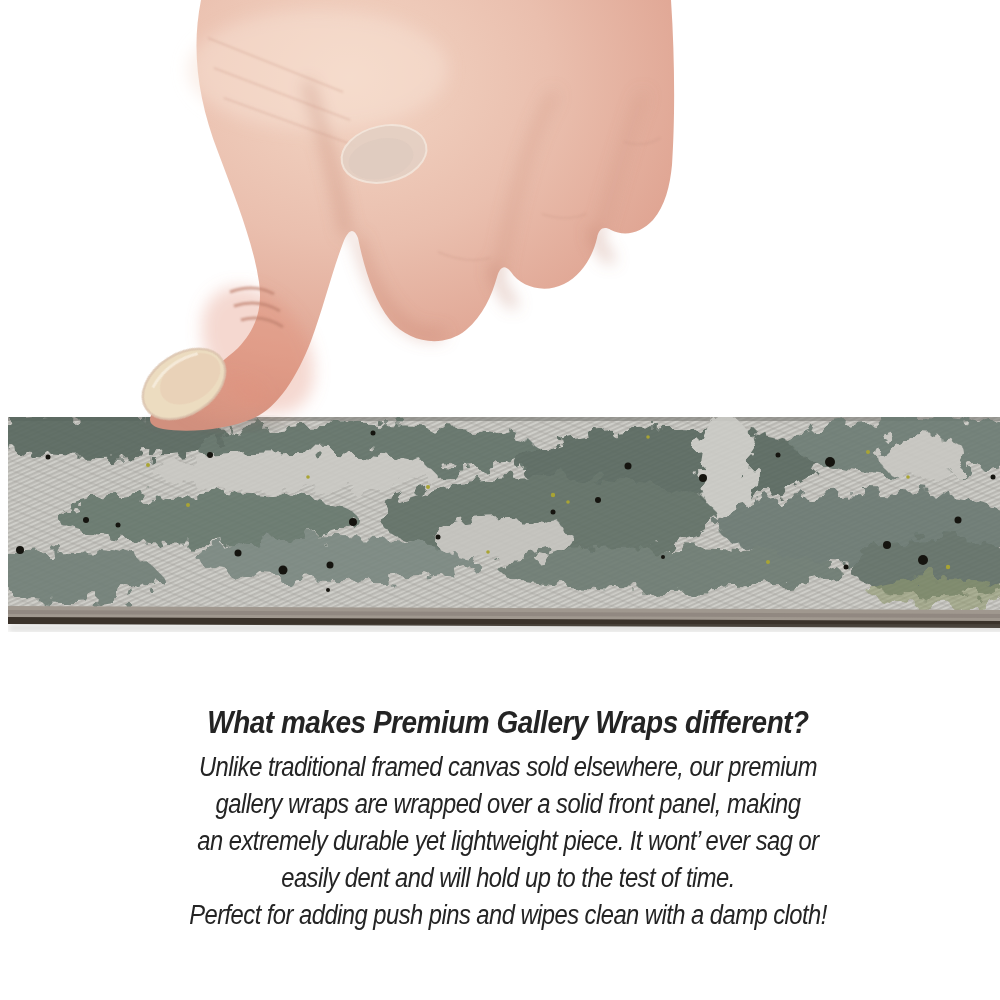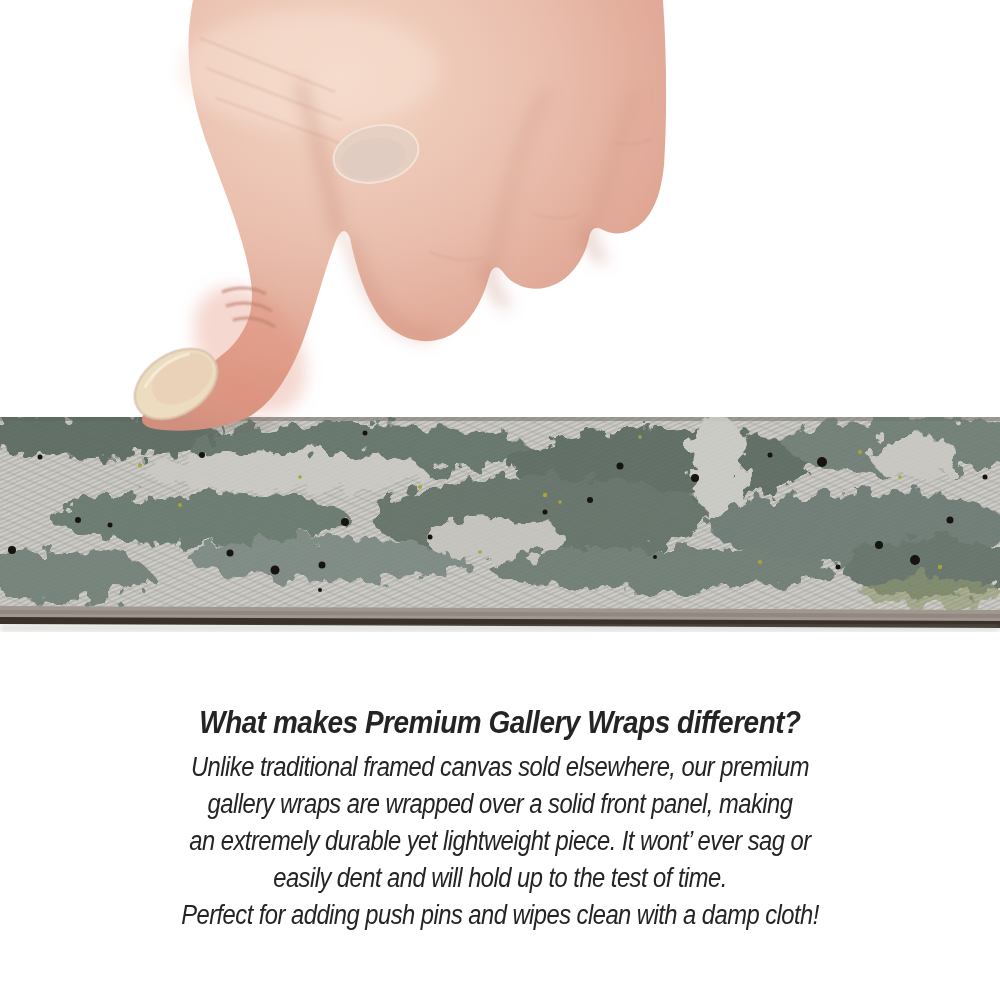--- a/index.html
+++ b/index.html
@@ -1,21 +1,21 @@
 <!DOCTYPE html>
 <html style="--background: #ffffff; --text: #242424; --skin-light: #f3d6c5; --skin-mid: #e7b4a2; --skin-shadow: #d1907e; --skin-deep: #bd7765; --nail: #ecdcc0; --canvas-base: #c7c6c1; --canvas-paint-dark: #4f5e56; --canvas-paint-mid: #65746b; --canvas-paint-light: #7f8c85; --canvas-fold: #a0988f; --canvas-edge-dark: #3a322a; --speck-black: #15140f; --speck-yellow: #a9a433;"><head>
 <meta charset="utf-8">
 <style>
   html,body{margin:0;padding:0;}
   body{
     width:1000px;height:1000px;overflow:hidden;
     background:var(--background,#ffffff);
     font-family:"Liberation Sans", sans-serif;
   }
-  .stage{position:relative;width:812px;height:1000px;background:var(--background,#ffffff);}
+  .stage{position:relative;width:812px;height:1000px;background:var(--background,#ffffff);margin-left:8px;}
   .photo{position:absolute;top:0;left:0;width:1000px;height:640px;}
   .band-svg{position:absolute;top:417px;left:0;}
   .hand-svg{position:absolute;top:0;left:0;}
   .caption{
     position:absolute;top:702px;left:50px;width:900px;
     text-align:center;color:var(--text,#242424);
   }
   .caption .heading{
     font-style:italic;font-weight:700;font-size:31px;line-height:42px;
     letter-spacing:-0.5px;margin:0 0 5px 0;

